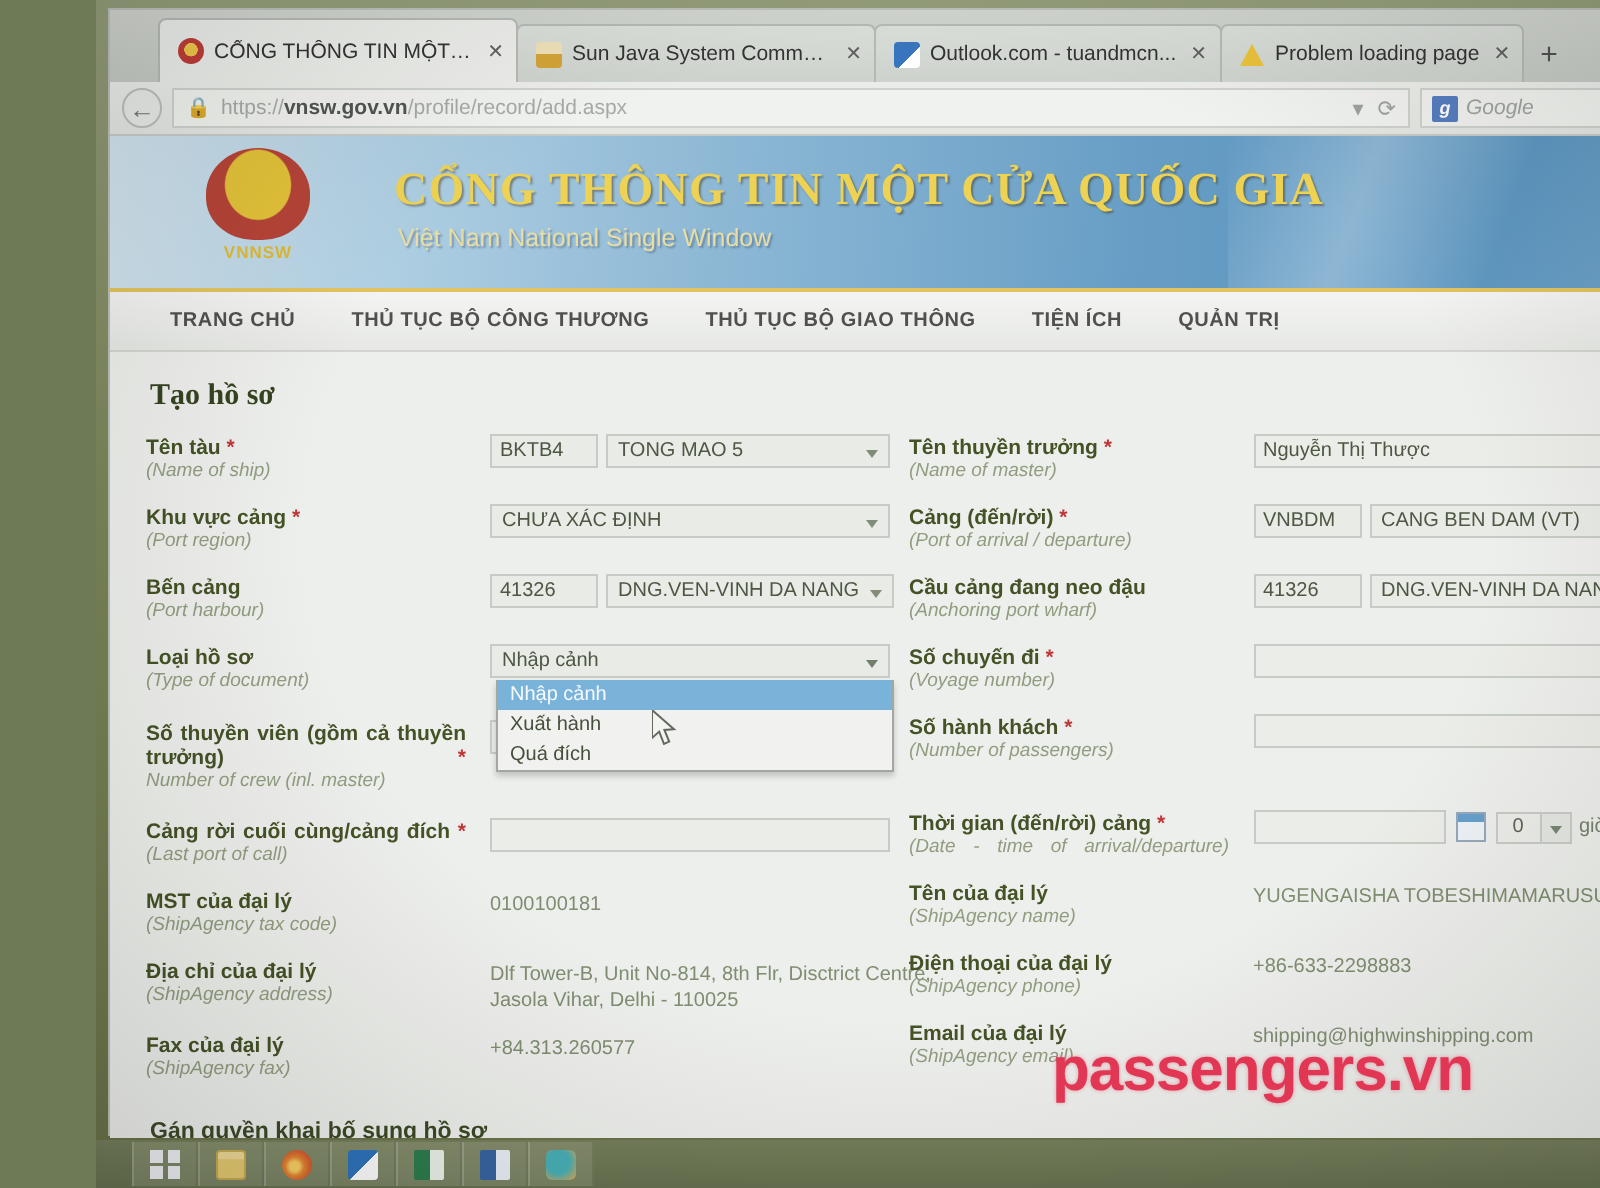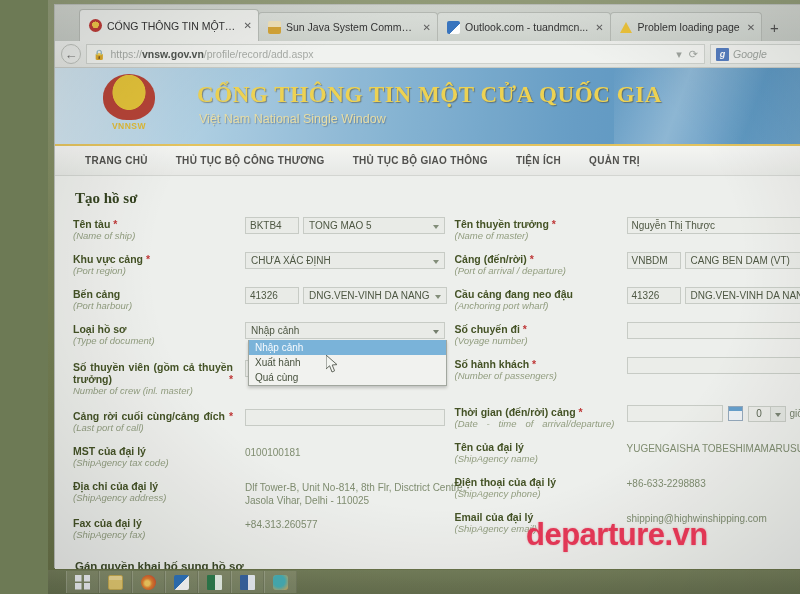--- a/index.html
+++ b/index.html
@@ -489,21 +489,21 @@
                 <span class="lbl-en">(Type of document)</span>
               </div>
               <div class="ctrl">
                 <div class="sel sel-btn-box">Nhập cảnh</div>
               </div>
 
               <div class="dd-open">
                 <div class="dd-list">
                   <div class="dd-opt sel-hl">Nhập cảnh</div>
                   <div class="dd-opt">Xuất hành</div>
-                  <div class="dd-opt">Quá cùng</div>
+                  <div class="dd-opt">Quá đích</div>
                 </div>
                 <div class="cursor-arrow">
                   <svg width="14" height="19" viewBox="0 0 14 19">
                     <polygon points="0,0 0,14 3.6,10.8 6,17 8.6,15.8 6.2,10 11,9.6" fill="#f4f6f2" stroke="#5d6358" stroke-width="1"></polygon>
                   </svg>
                 </div>
               </div>
             </div>
 
             <div class="row" style="margin-top:12px;">
@@ -661,21 +661,21 @@
 
           </div>
         </div>
 
         <div class="assign-title">Gán quyền khai bố sung hồ sơ</div>
 
       </div>
     </div>
   </div>
 
-  <div class="watermark">departure.vn</div>
+  <div class="watermark">passengers.vn</div>
 
   <div class="taskbar">
     <div class="tb-item">
         <span class="tb-ic ic-win"></span>
       </div>
     <div class="tb-item">
         <span class="tb-ic ic-folder"></span>
       </div>
     <div class="tb-item">
         <span class="tb-ic ic-firefox"></span>

